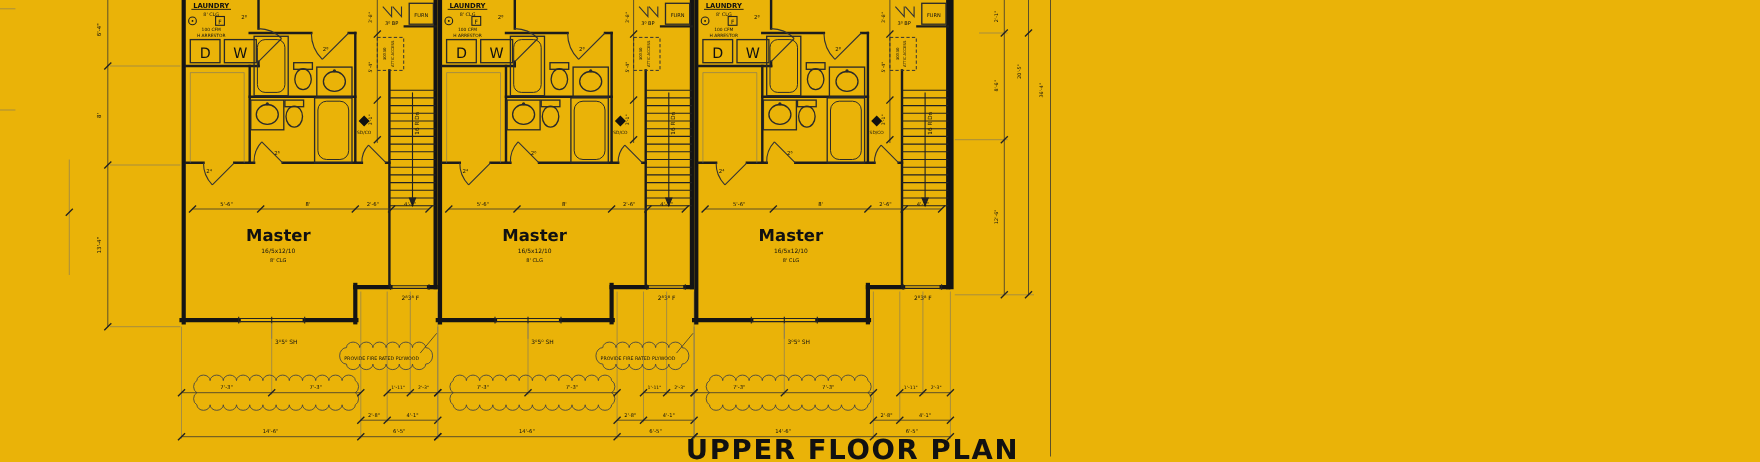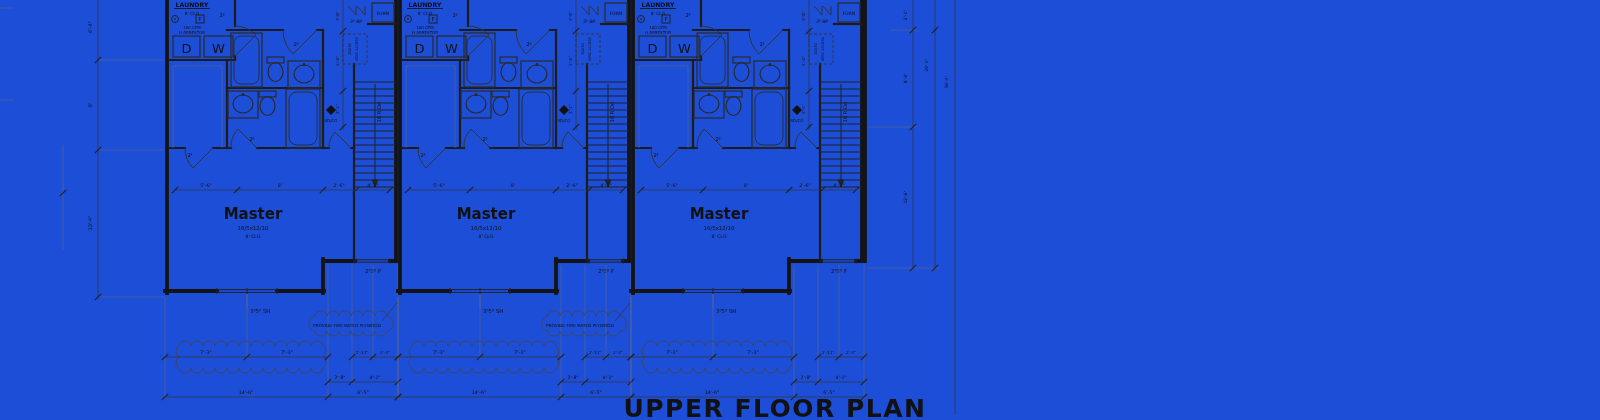--- a/index.html
+++ b/index.html
@@ -1,16 +1,16 @@
 <!DOCTYPE html>
 <html><head>
 <meta charset="utf-8">
 <style>
   html,body{margin:0;padding:0;background:#ffffff;}
-  .page{width:1600px;height:420px;background:#1d4ed8;overflow:hidden;text-align:center;}
+  .page{width:1600px;height:420px;background:#eab308;overflow:hidden;text-align:center;}
   svg{display:block;}
   text{font-family:"DejaVu Sans",sans-serif;fill:#111;stroke:none;}
   .walls{stroke:#141414;stroke-width:3.8;fill:none;stroke-linecap:square;}
   .parts{stroke:#1c1c1c;stroke-width:2.2;fill:none;stroke-linecap:square;}
   .thin{stroke:#222;stroke-width:1;fill:none;}
   .fix{stroke:#2a2a2a;stroke-width:1.2;fill:none;}
   .dash{stroke:#333;stroke-width:0.9;fill:none;stroke-dasharray:3 2;}
   .dim{stroke:#333;stroke-width:0.7;fill:none;}
   .ext{stroke:#6e6e6e;stroke-width:0.5;fill:none;}
   .door{stroke:#333;stroke-width:1;fill:none;}

